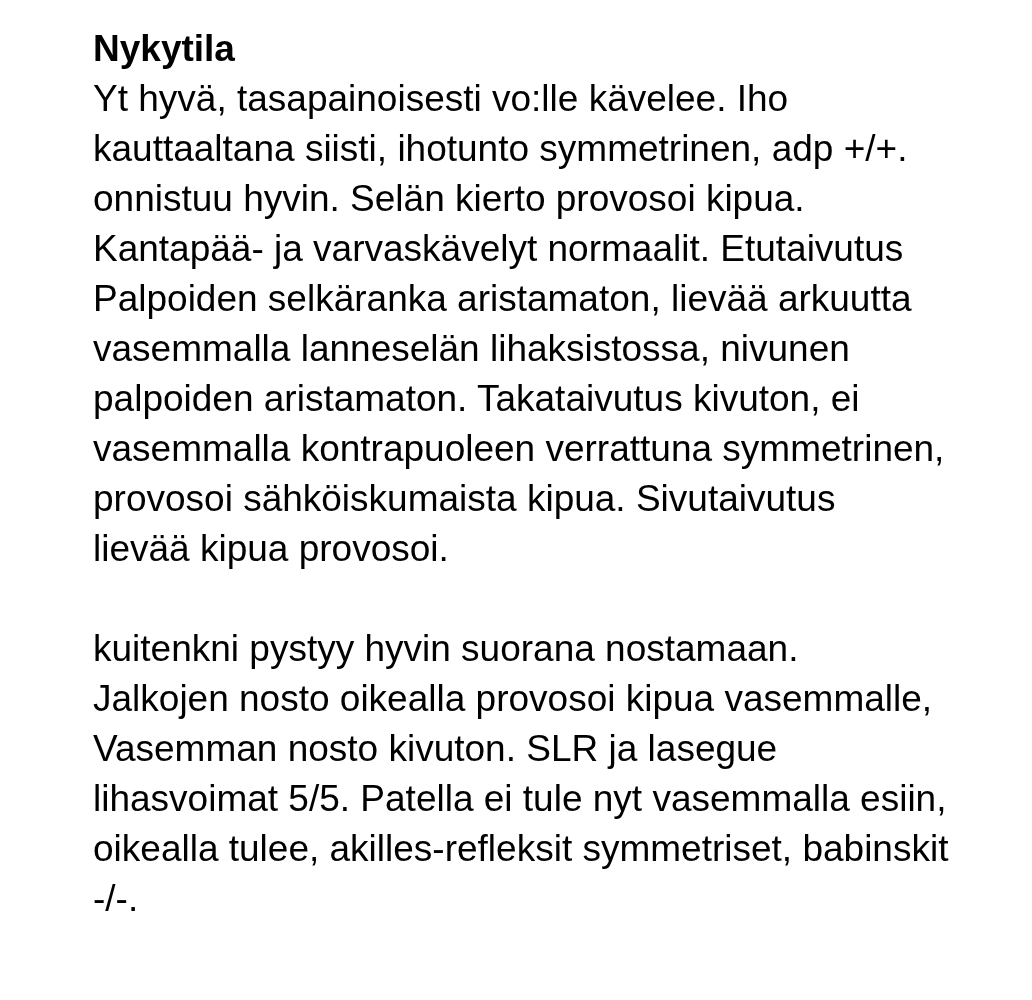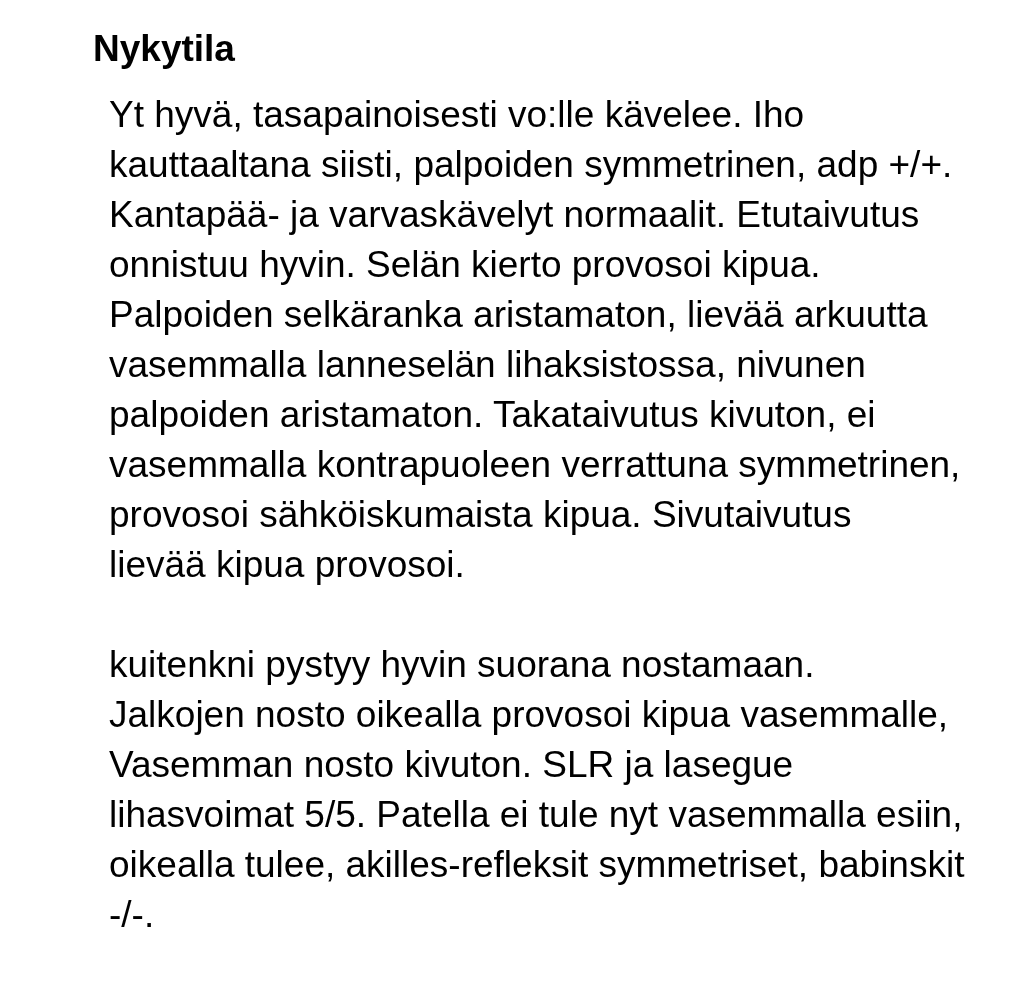--- a/index.html
+++ b/index.html
@@ -24,38 +24,38 @@
     background: #ffffff;
   }
   .doc-title {
     font-weight: bold;
     white-space: nowrap;
   }
   .text-line {
     white-space: nowrap;
   }
   .paragraph {
-    margin: 16px;
+    margin: 0;
   }
   .paragraph + .paragraph {
     margin-top: 50px; 
   }
 </style>
 </head>
 <body>
 
 <div class="doc">
 
   <div class="doc-title">Nykytila</div>
 
   <div class="paragraph">
     <div class="text-line">Yt hyvä, tasapainoisesti vo:lle kävelee. Iho</div>
-    <div class="text-line">kauttaaltana siisti, palpoiden symmetrinen, adp +/+.</div>
+    <div class="text-line">kauttaaltana siisti, ihotunto symmetrinen, adp +/+.</div>
+    <div class="text-line">onnistuu hyvin. Selän kierto provosoi kipua.</div>
     <div class="text-line">Kantapää- ja varvaskävelyt normaalit. Etutaivutus</div>
-    <div class="text-line">onnistuu hyvin. Selän kierto provosoi kipua.</div>
     <div class="text-line">Palpoiden selkäranka aristamaton, lievää arkuutta</div>
     <div class="text-line">vasemmalla lanneselän lihaksistossa, nivunen</div>
     <div class="text-line">palpoiden aristamaton. Takataivutus kivuton, ei</div>
     <div class="text-line">vasemmalla kontrapuoleen verrattuna symmetrinen,</div>
     <div class="text-line">provosoi sähköiskumaista kipua. Sivutaivutus</div>
     <div class="text-line">lievää kipua provosoi.</div>
   </div>
 
   <div class="paragraph">
     <div class="text-line">kuitenkni pystyy hyvin suorana nostamaan.</div>

